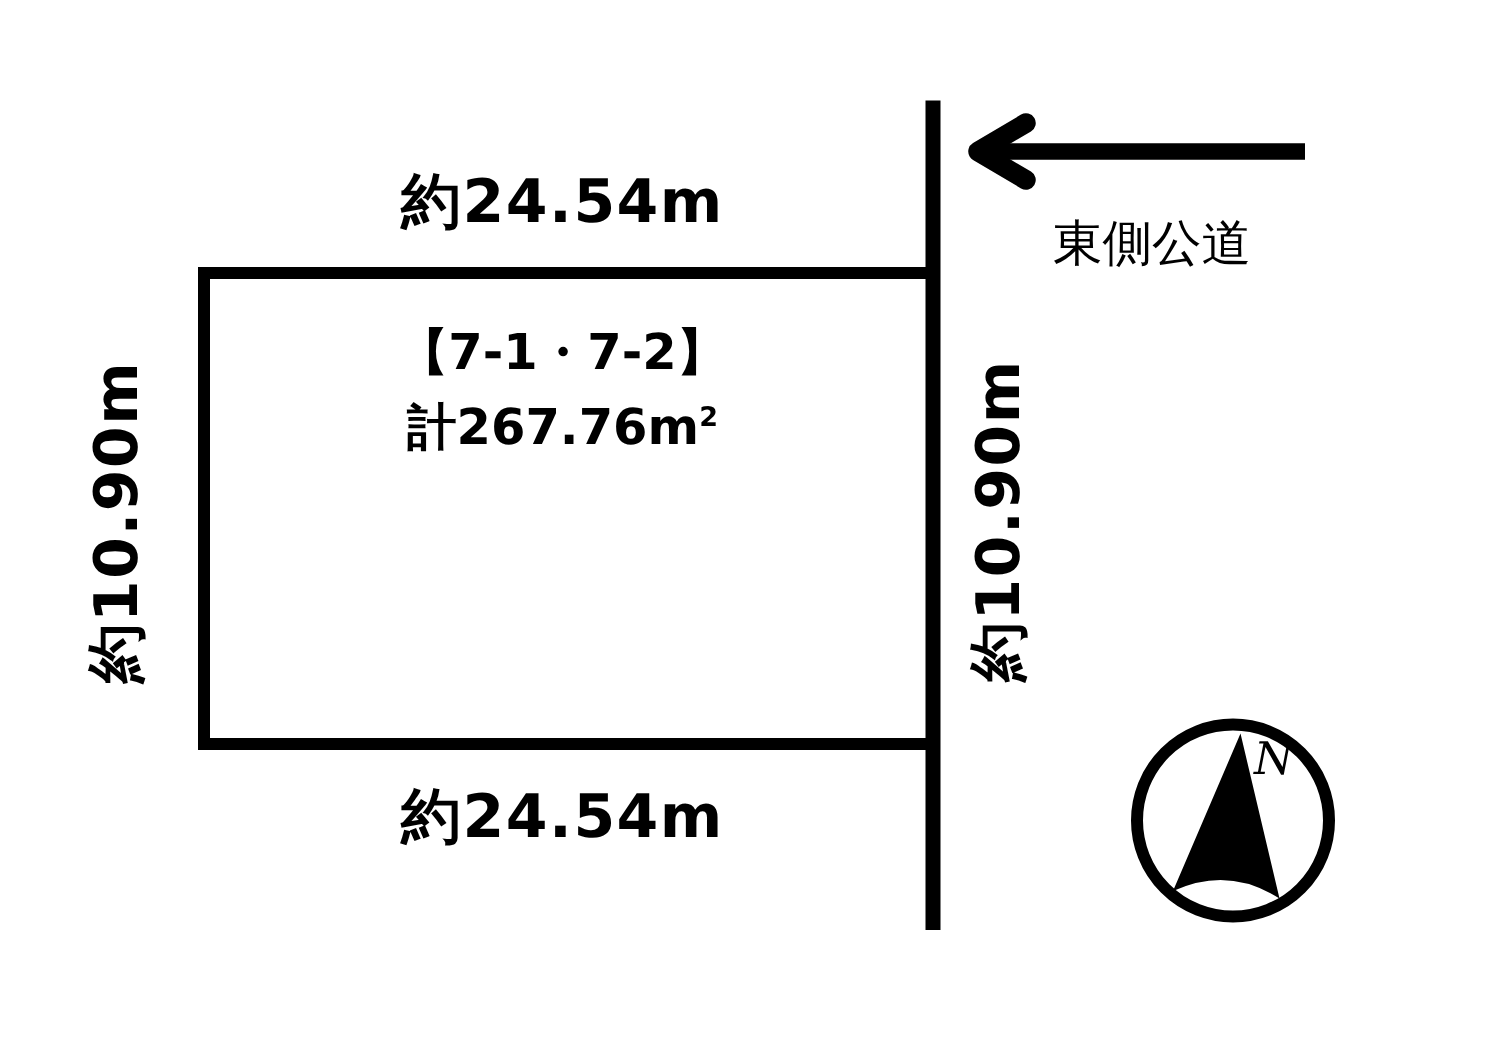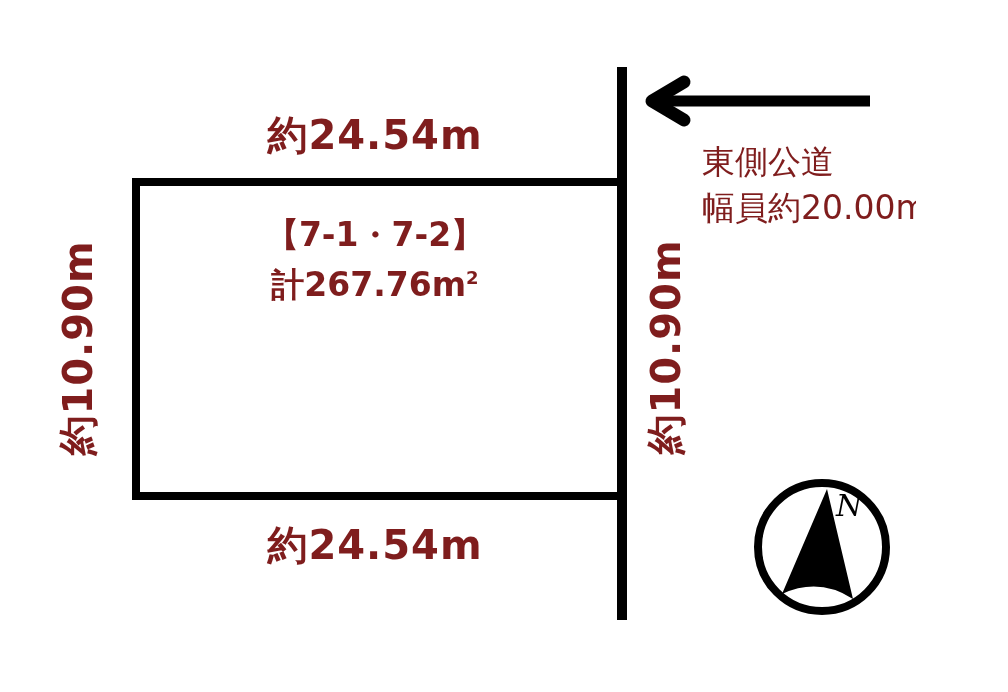--- a/index.html
+++ b/index.html
@@ -7,21 +7,21 @@
     padding: 0;
     background: #ffffff;
   }
   .canvas {
     position: relative;
     width: 916px;
     height: 692px;
     background: #ffffff;
     overflow: hidden;
     font-family: "DejaVu Sans", sans-serif;
-    color: #7f1d1d;
+    color: #000000;
   }
   
   .parcel-rect {
     position: absolute;
     left: 132px;
     top: 178px;
     width: 486px;
     height: 322px;
     border: 8px solid #000000;
     border-right: none;
@@ -116,21 +116,20 @@
 
   <div class="parcel-info">
     <div>【7-1・7-2】</div>
     <div>
       <span>計267.76m</span><sup>2</sup>
     </div>
   </div>
 
   <div class="road-info">
     <div>東側公道</div>
-    <div>幅員約20.00m</div>
   </div>
 
   <svg class="overlay-svg" viewBox="0 0 1008 692" xmlns="http://www.w3.org/2000/svg">
 
     <g>
       <line x1="870" y1="101" x2="658" y2="101" stroke="#000000" stroke-width="11"></line>
       <path d="M684 82 L652 101 L684 120" fill="none" stroke="#000000" stroke-width="13" stroke-linecap="round" stroke-linejoin="round"></path>
     </g>
 
     <g>

